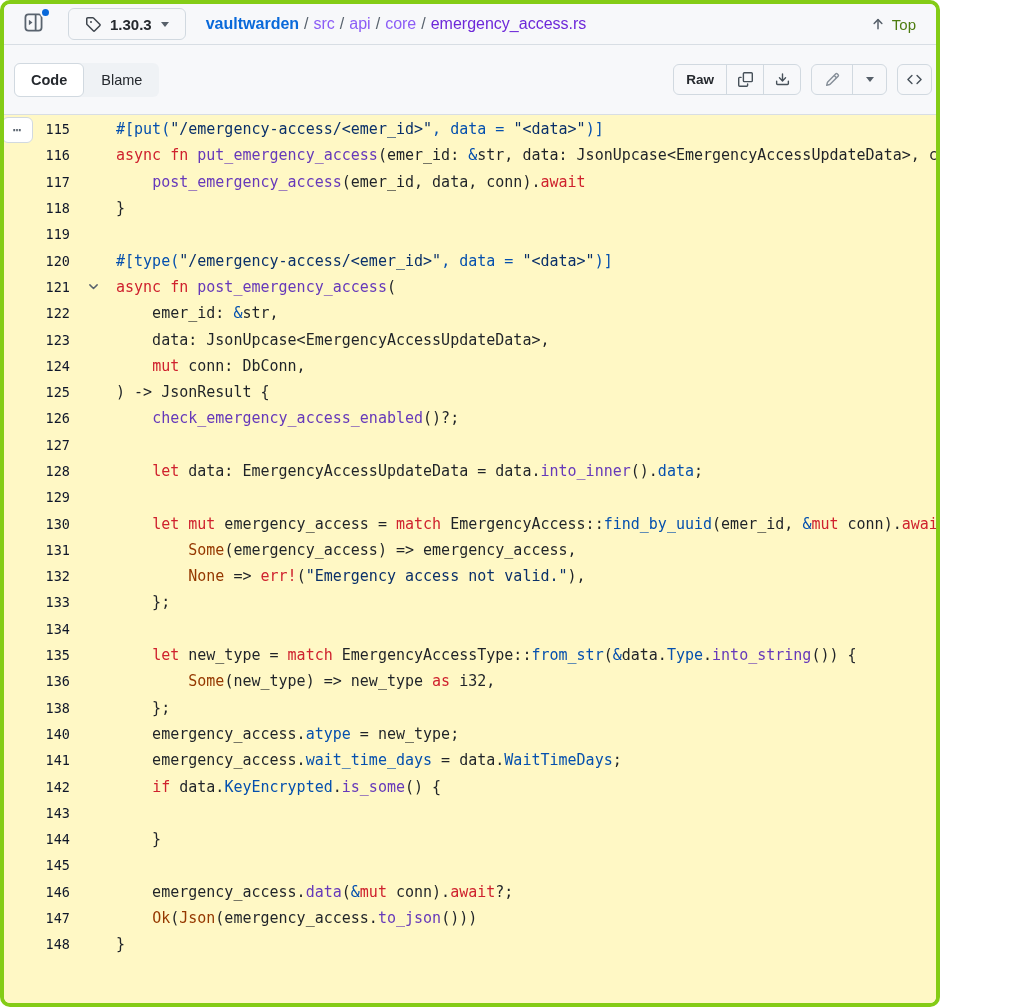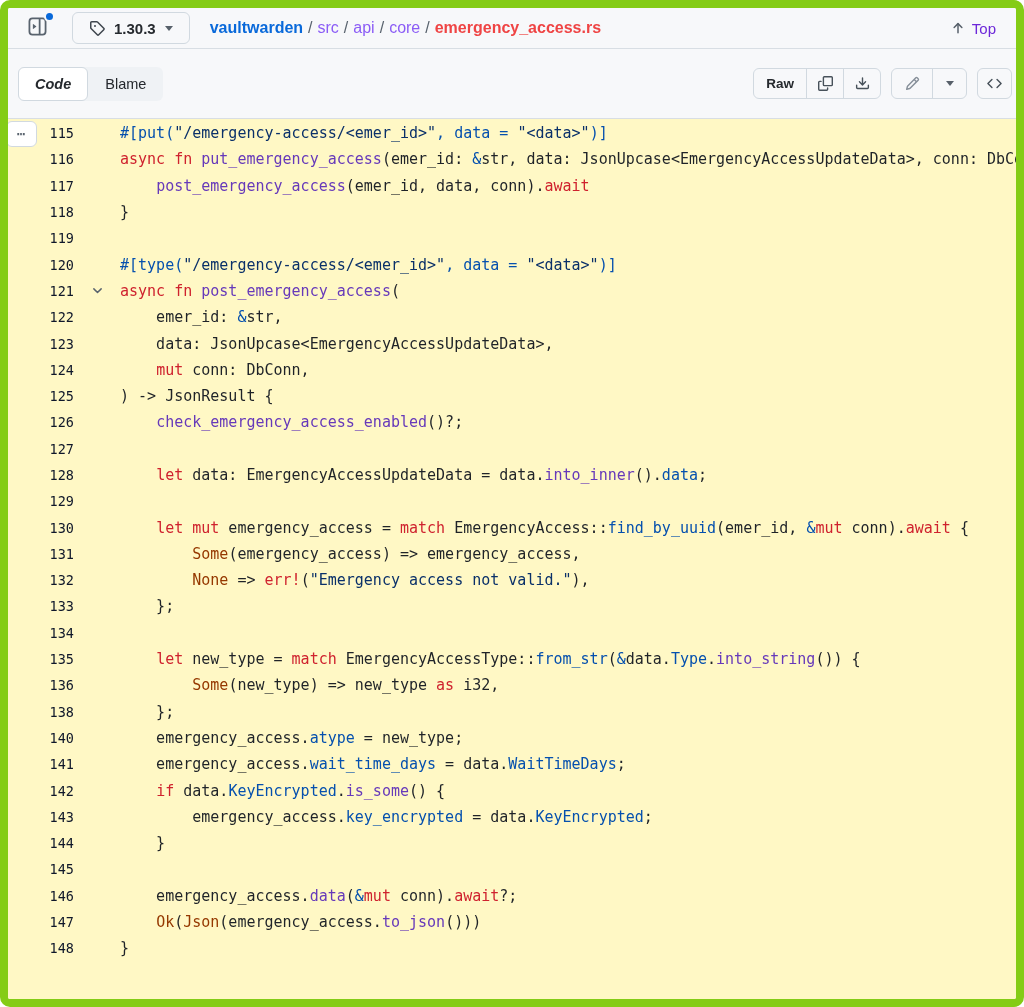--- a/index.html
+++ b/index.html
@@ -1,19 +1,19 @@
 <!DOCTYPE html>
 <html><head>
 <meta charset="utf-8">
 <style>
   * { box-sizing: border-box; }
   html,body { margin:0; padding:0; background:#ffffff; }
   .window {
-    width:1024px; height:1007px;
-    border:8px solid #84cc16; border-radius:10px;
+    width:940px; height:1007px;
+    border:4px solid #84cc16; border-radius:10px;
     overflow:hidden; background:#f7f8fa;
     font-family:"Liberation Sans","DejaVu Sans",sans-serif;
     display:flex; flex-direction:column;
     color:#1f2328;
   }
   
   .topbar {
     flex:0 0 41px; display:flex; align-items:center;
     padding:0 14px 0 12px; border-bottom:1px solid #d8dee4; background:#f7f8fa;
   }
@@ -32,41 +32,41 @@
     padding:0 16px; font-size:15px; font-weight:700; color:#25292e; cursor:pointer;
   }
   .caret {
     width:0; height:0; border-left:4px solid transparent; border-right:4px solid transparent;
     border-top:5px solid #57606a;
   }
   .breadcrumb { margin-left:20px; font-size:16px; white-space:nowrap; }
   .crumb-repo { color:#0969da; font-weight:700; cursor:pointer; }
   .crumb-link { color:#8b5cf6; cursor:pointer; }
   .crumb-sep  { color:#59636e; margin:0 5px; }
-  .crumb-file { color:#ef4444; font-weight:700; }
+  .crumb-file { color:#6d28d9; font-weight:400; }
   .top-btn {
     margin-left:auto; display:flex; align-items:center; gap:7px;
-    background:transparent; border:0; font-size:15px; color:#6d28d9; cursor:pointer;
+    background:transparent; border:0; font-size:15px; color:#4d7c0f; cursor:pointer;
     font-family:inherit;
   }
   
   .toolbar {
     flex:0 0 70px; display:flex; align-items:center;
     padding:0 4px 0 10px; border-bottom:1px solid #d8dee4; background:#f7f8fa;
   }
   .segmented {
     display:flex; align-items:center; background:#eff2f5; border-radius:6px;
   }
   .seg-tab {
     height:34px; display:flex; align-items:center; padding:0 17px;
     font-size:14.5px; color:#25292e; background:transparent; border:0;
     border-radius:6px; cursor:pointer; font-family:inherit;
   }
   .seg-tab.active {
-    background:#ffffff; border:1px solid #d1d9e0; font-weight:700; padding:0 16px;font-style:italic;
+    background:#ffffff; border:1px solid #d1d9e0; font-weight:700; padding:0 16px;
   }
   .toolbar-right { margin-left:auto; display:flex; gap:10px; }
   .btn-group {
     display:flex; align-items:stretch; border:1px solid #d1d9e0; border-radius:6px;
     height:31px; overflow:hidden;
   }
   .btn-group > button {
     background:transparent; border:0; display:flex; align-items:center; justify-content:center;
     padding:0 12px; cursor:pointer; font-family:inherit;
     font-size:13.5px; font-weight:700; color:#25292e;
@@ -328,21 +328,20 @@
           <span class="src"><span class="t-d">    emergency_access.</span><span class="t-b">wait_time_days</span><span class="t-d"> = data.</span><span class="t-b">WaitTimeDays</span><span class="t-d">;</span></span>
         </div>
         <div class="row">
           <span class="ln">142</span>
           <span class="chev"></span>
           <span class="src"><span class="t-d">    </span><span class="t-k">if</span><span class="t-d"> data.</span><span class="t-b">KeyEncrypted</span><span class="t-d">.</span><span class="t-f">is_some</span><span class="t-d">() {</span></span>
         </div>
         <div class="row">
           <span class="ln">143</span>
           <span class="chev"></span>
-          <span class="src"><span class="t-d">        emergency_access.</span><span class="t-b">key_encrypted</span><span class="t-d"> = data.</span><span class="t-b">KeyEncrypted</span><span class="t-d">;</span></span>
         </div>
         <div class="row">
           <span class="ln">144</span>
           <span class="chev"></span>
           <span class="src"><span class="t-d">    }</span></span>
         </div>
         <div class="row">
           <span class="ln">145</span>
           <span class="chev"></span>
           <span class="src"></span>

